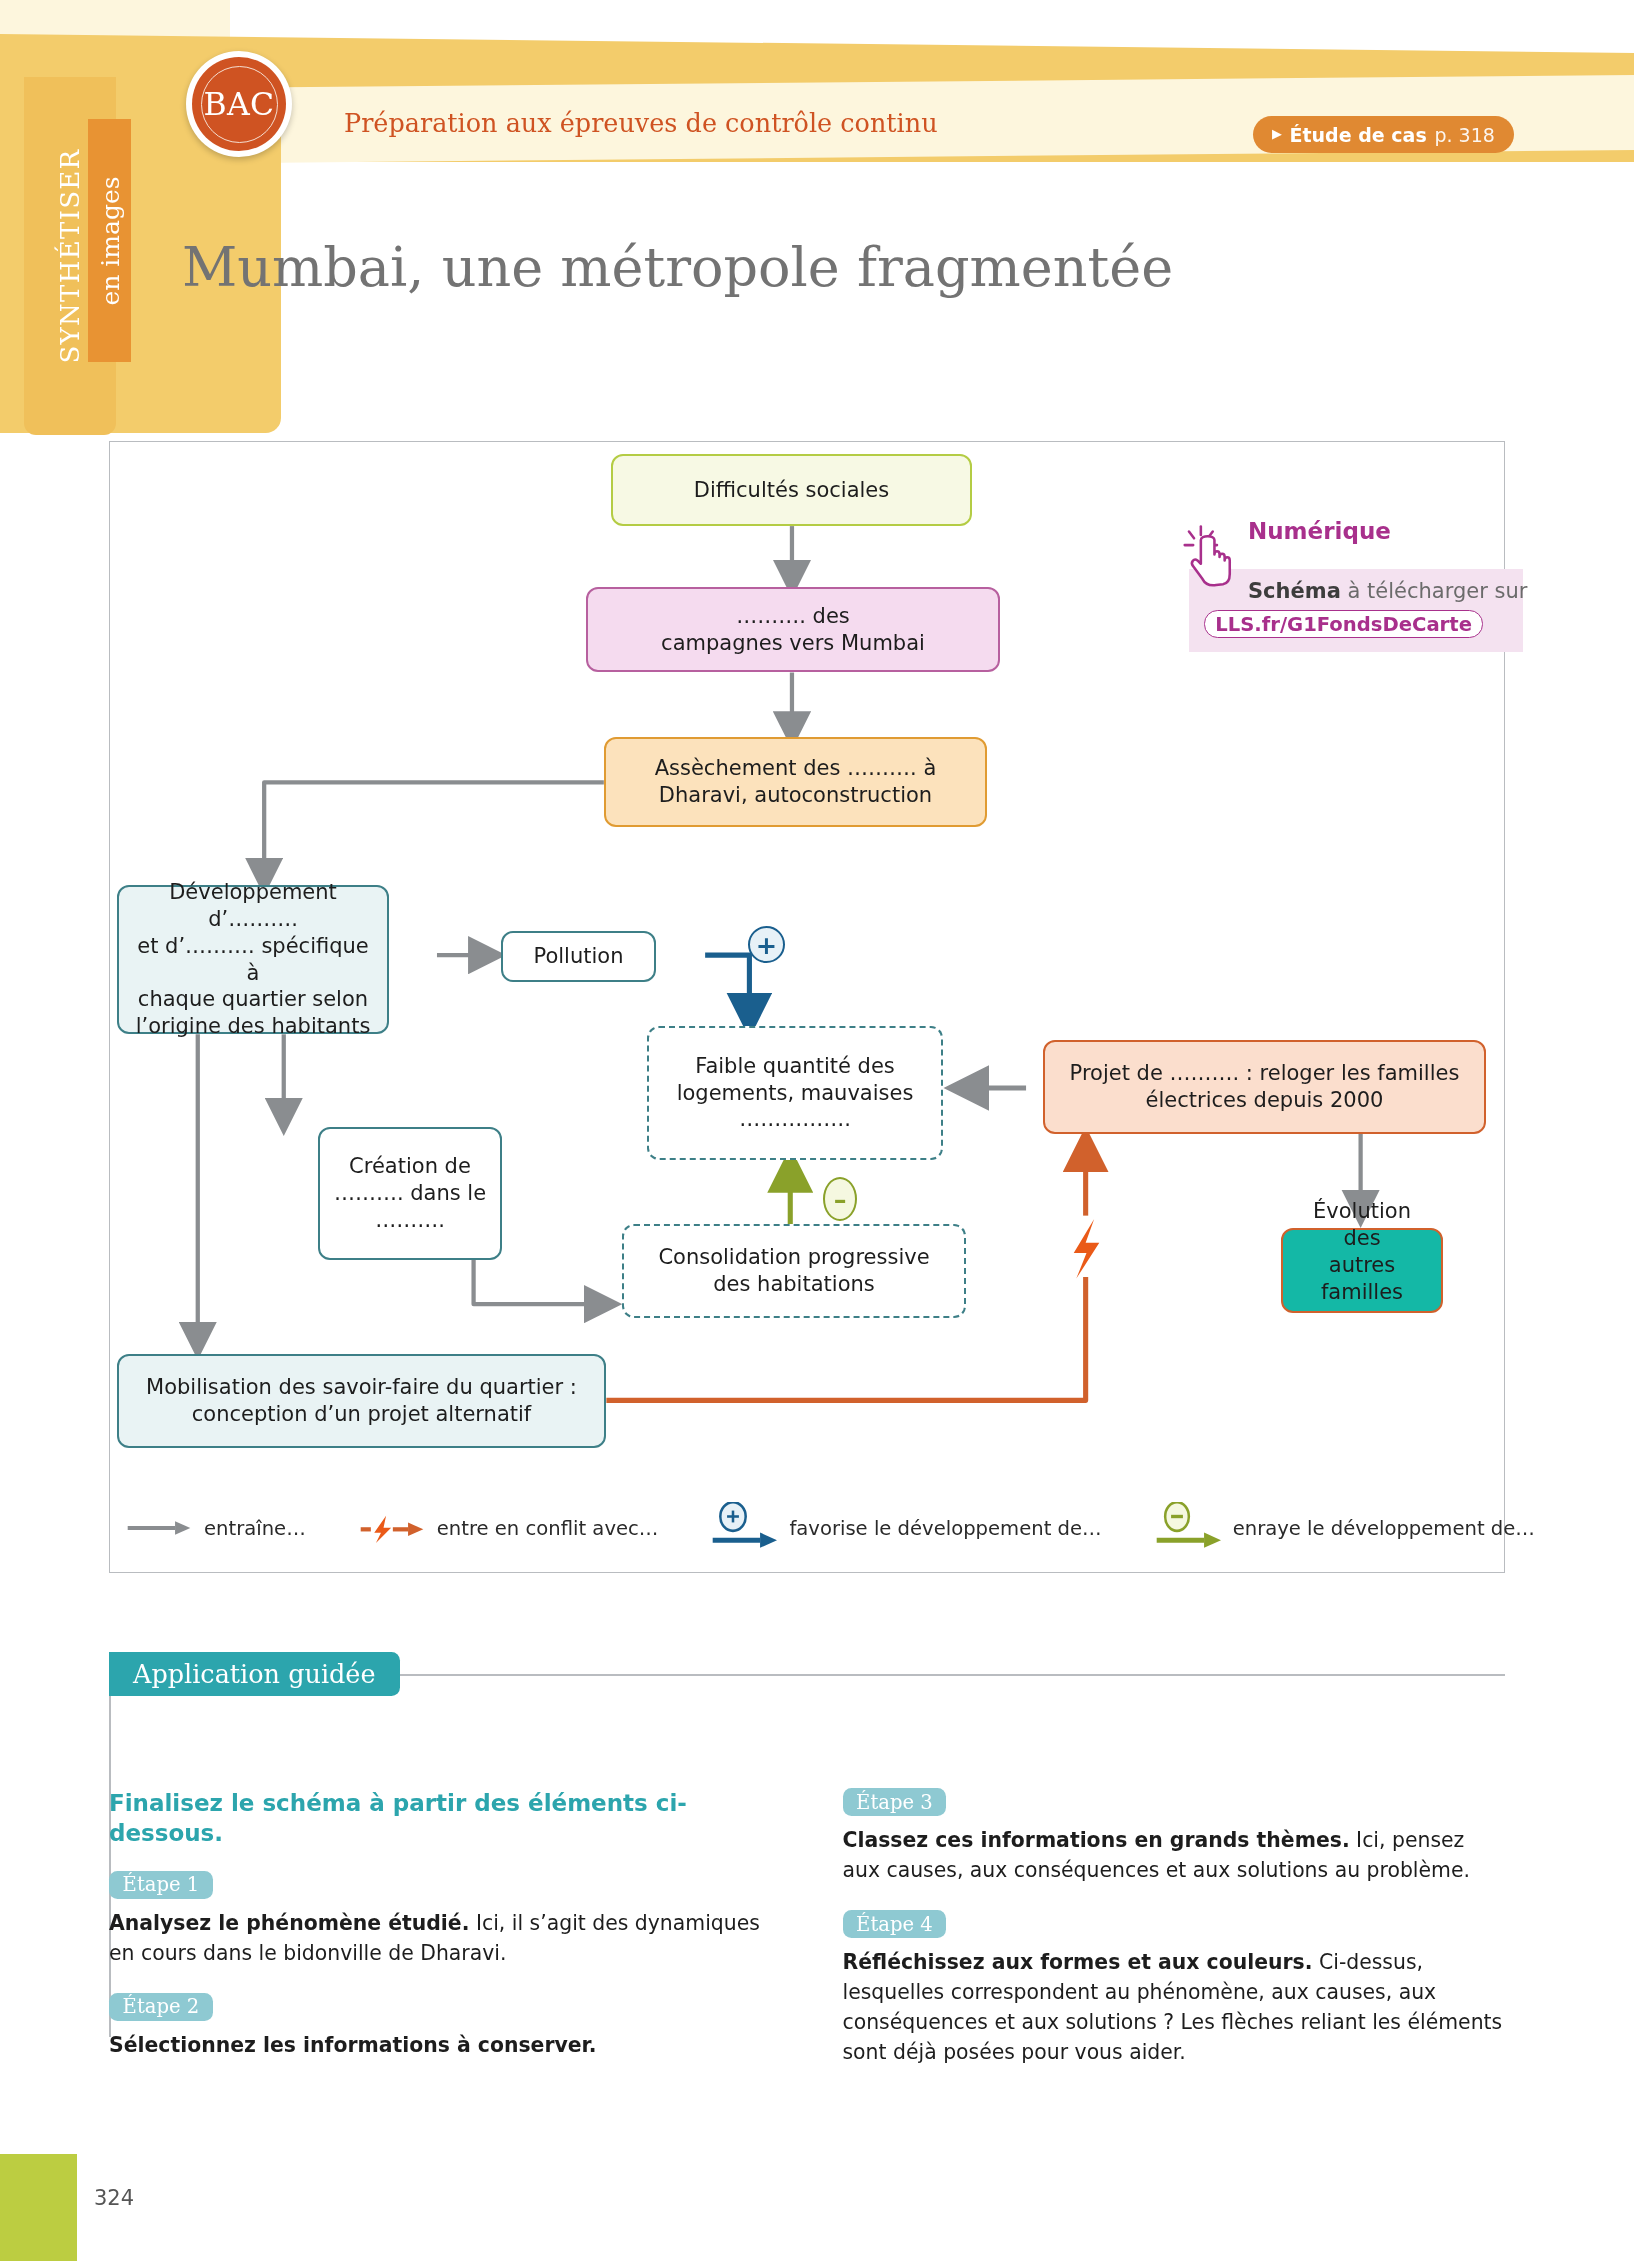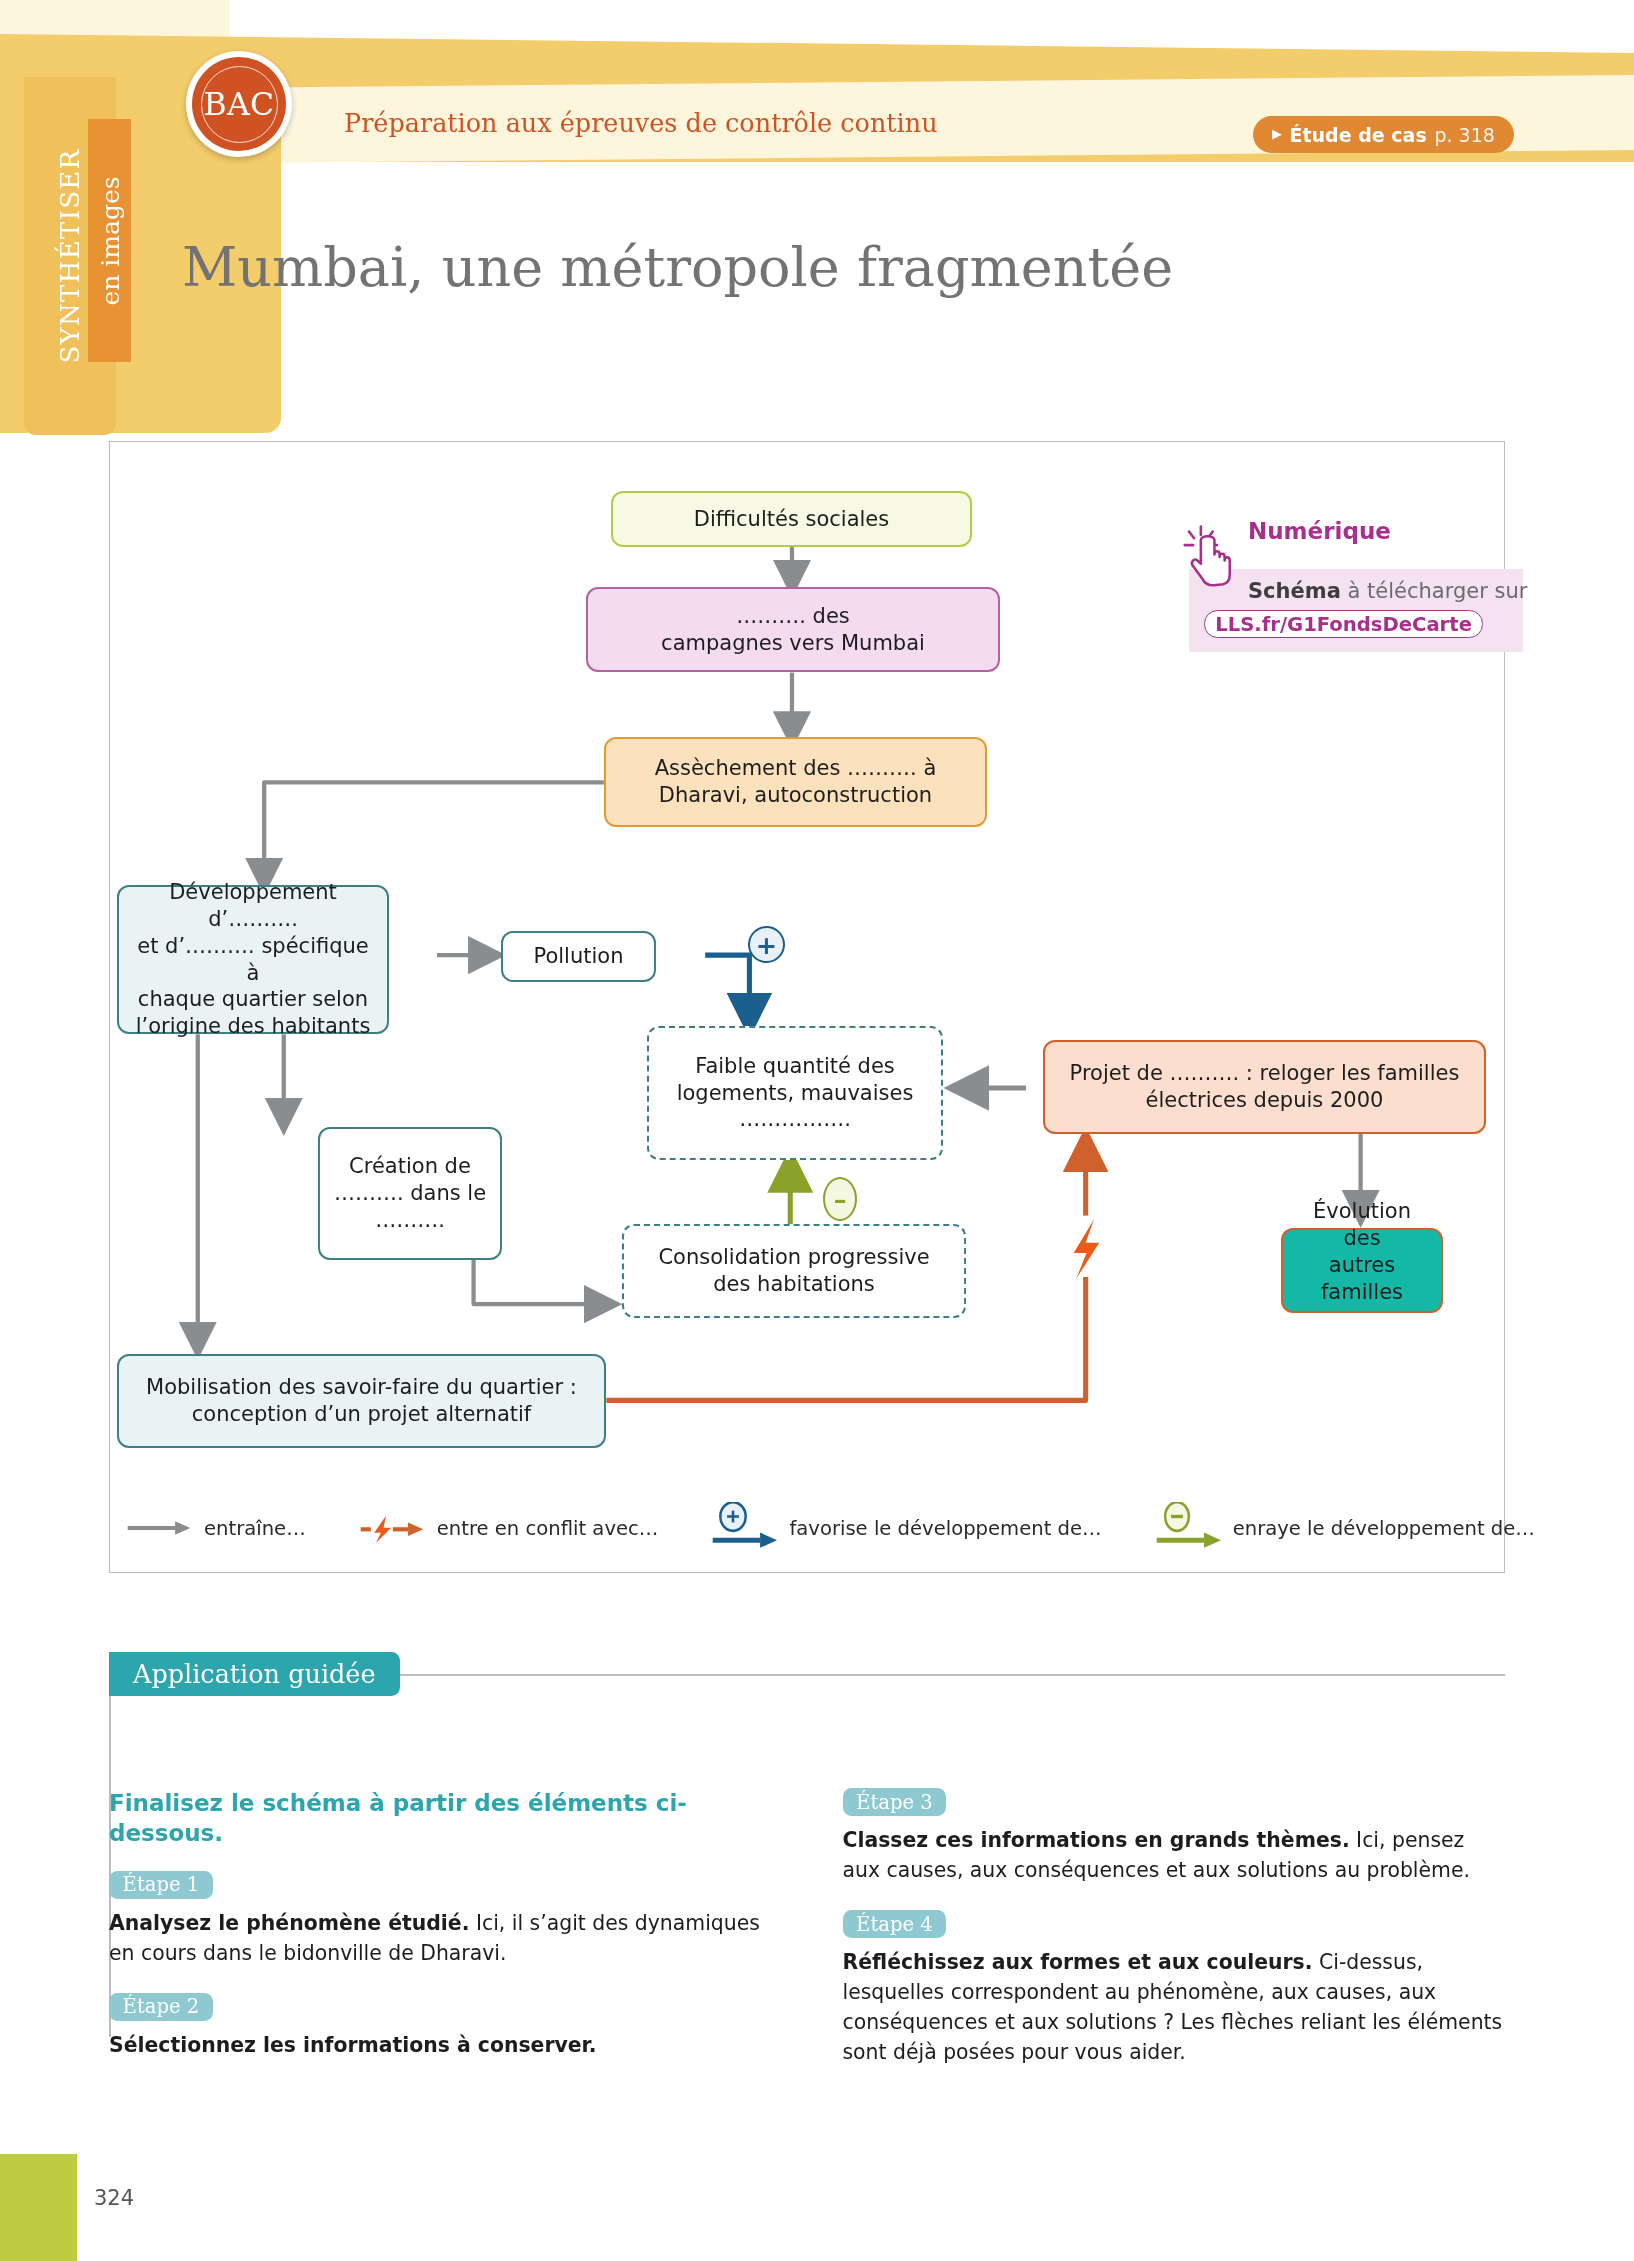--- a/index.html
+++ b/index.html
@@ -285,21 +285,21 @@
     <line x1="1205" y1="1278" x2="1123" y2="1278" stroke="#8a8d90" stroke-width="6" marker-end="url(#ar-grey)"></line>
 
     <line x1="1598" y1="1332" x2="1598" y2="1430" stroke="#8a8d90" stroke-width="5" marker-end="url(#ar-grey)"></line>
 
     <path d="M712,1645 L1275,1645 L1275,1500" fill="none" stroke="#d1612c" stroke-width="6" stroke-linejoin="round"></path>
     <path d="M1275,1428 L1275,1338" fill="none" stroke="#d1612c" stroke-width="6" marker-end="url(#ar-orange)"></path>
 
     <path d="M1285,1432 L1261,1472 L1276,1472 L1264,1502 L1291,1460 L1275,1460 z" fill="#ea5a18"></path>
   </svg>
 
-  <div class="node n-green" style="left:611px; top:454px; width:361px; height:56px;margin-top:37px;">
+  <div class="node n-green" style="left:611px; top:454px; width:361px; height:72px;">
     <span>Difficultés sociales</span>
   </div>
 
   <div class="node n-pink" style="left:586px; top:587px; width:414px; height:85px; white-space:pre-line;">
     <span>………. des
 campagnes vers Mumbai</span>
   </div>
 
   <div class="node n-orange" style="left:604px; top:737px; width:383px; height:90px; white-space:pre-line;">
     <span>Assèchement des ………. à

